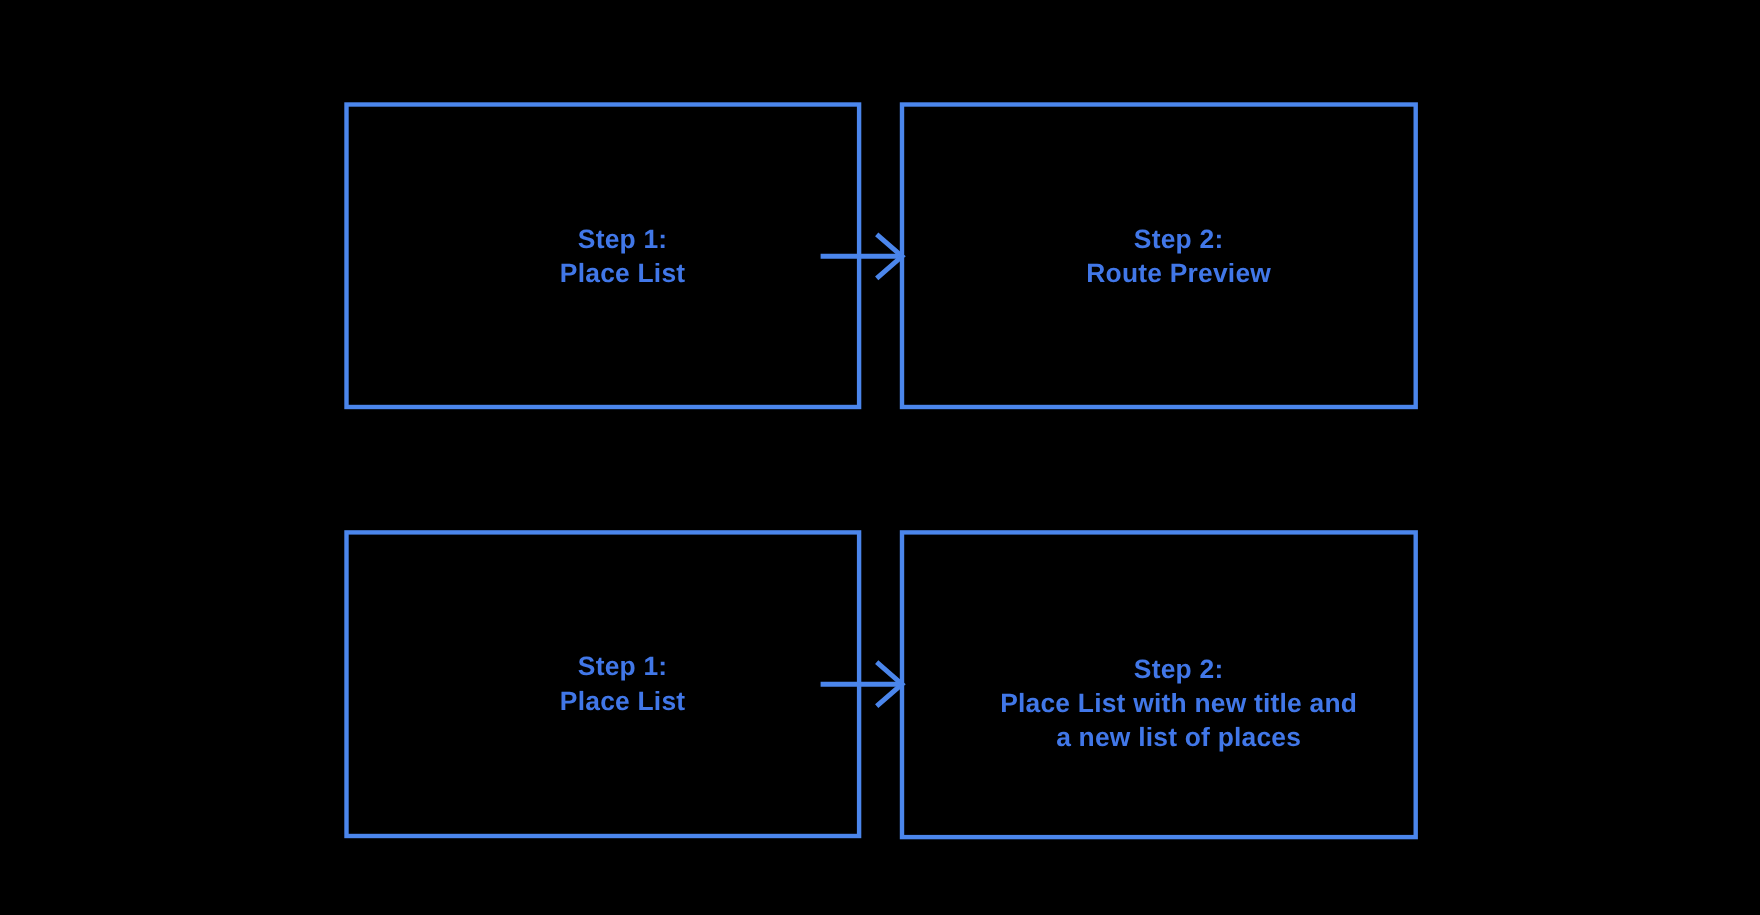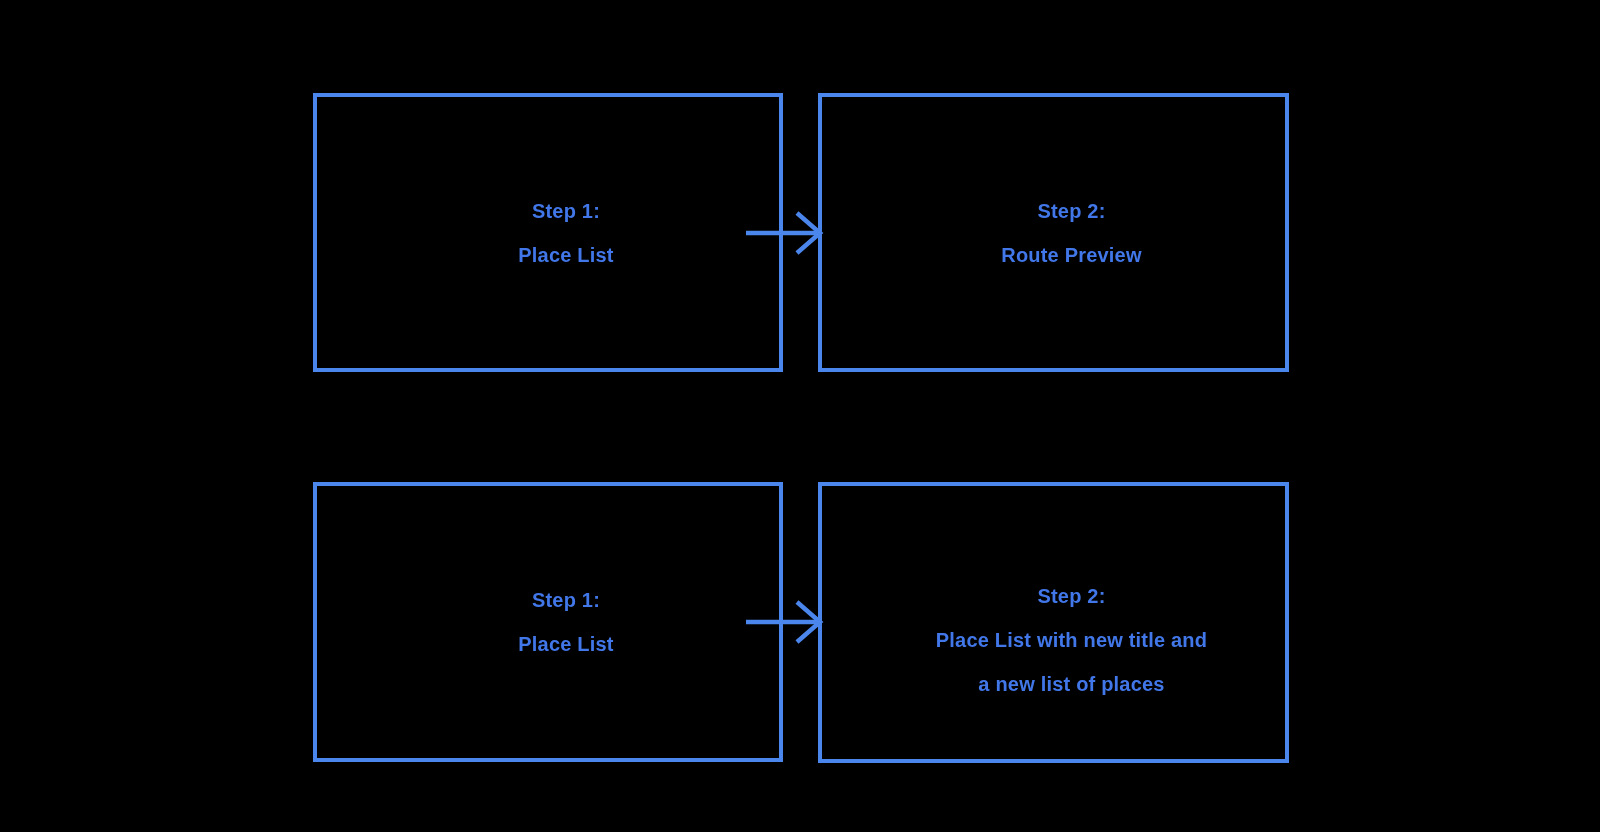--- a/index.html
+++ b/index.html
@@ -26,22 +26,22 @@
     display: flex;
     align-items: center;
     justify-content: center;
     background: transparent;
   }
   .box-b1 { left: 313px; top: 93px;  width: 470px; height: 279px; }
   .box-b2 { left: 818px; top: 93px;  width: 471px; height: 279px; }
   .box-b3 { left: 313px; top: 482px; width: 470px; height: 280px; }
   .box-b4 { left: 818px; top: 482px; width: 471px; height: 281px; }
   .box-label {
-    font-size: 20px;
-    line-height: 44px;
+    font-size: 24px;
+    line-height: 31px;
     font-weight: 700;
     color: var(--text);
     text-align: center;
     white-space: pre-line;
     letter-spacing: 0.2px;
     margin-left: 36px;
   }
   .box-b4 .box-label {
     transform: translateY(17px);
   }

